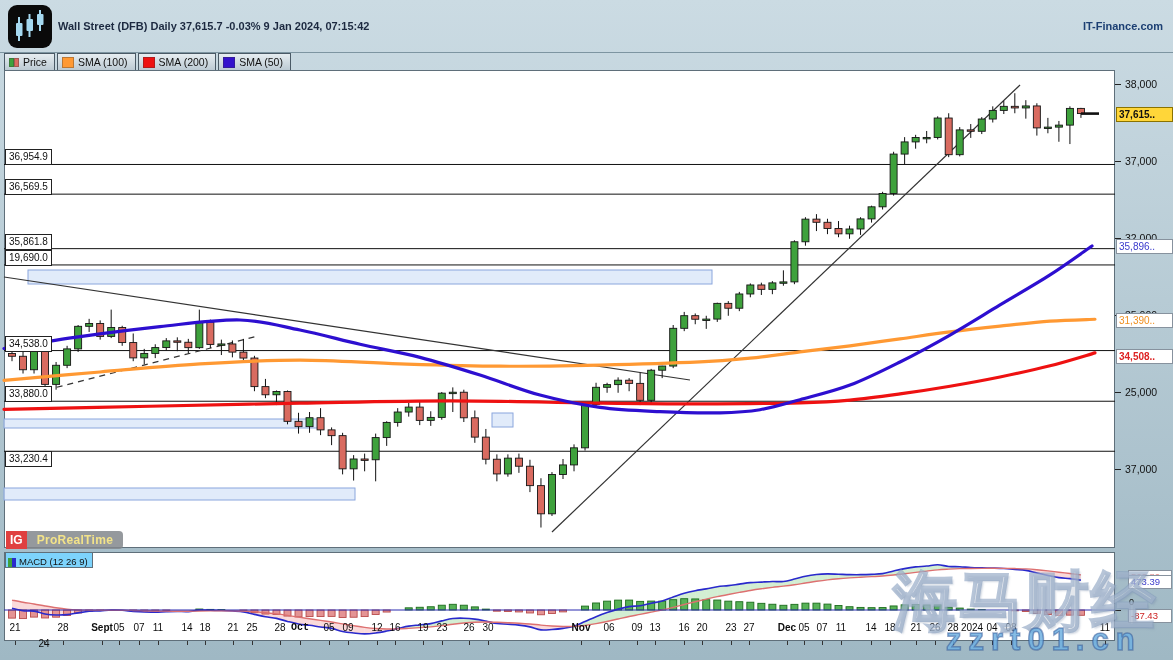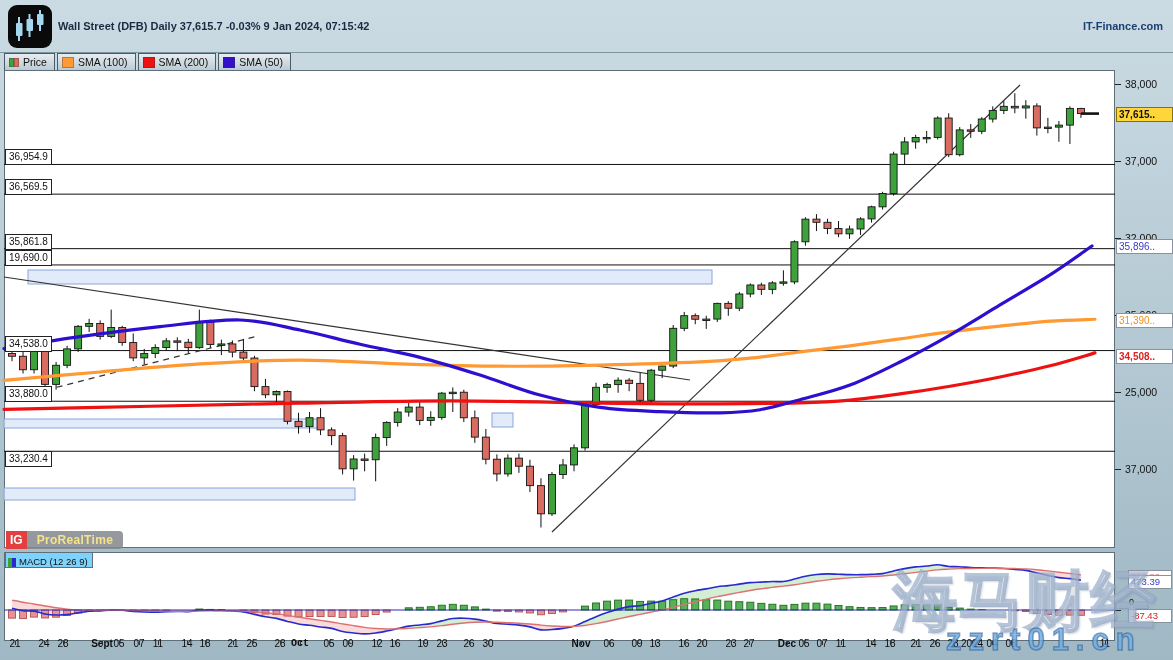--- a/index.html
+++ b/index.html
@@ -26,21 +26,21 @@
     border:1px solid #5f6f7a;box-sizing:border-box;}
   svg{position:absolute;left:0;top:0;overflow:visible;}
   #mainSvg{left:4px;top:71px;}
   #macdSvg{left:4px;top:553px;}
   .lvlbox{position:absolute;background:#fff;border:1px solid #222;height:14px;line-height:14px;
     font-size:10px;color:#111;padding:0 3px;white-space:nowrap;}
   .ytick{position:absolute;font-size:10.5px;color:#111;white-space:nowrap;}
   .ydash{position:absolute;width:6px;height:1px;background:#222;}
   .tag{position:absolute;left:1116px;width:51px;height:13px;line-height:13px;font-size:10px;
     padding:0 2px;border:1px solid #87929e;background:#fff;white-space:nowrap;overflow:hidden;}
-  .xlab{position:absolute;top:638px;font-size:10px;color:#0d0d0d;transform:translateX(-50%);white-space:nowrap;}
+  .xlab{position:absolute;top:622px;font-size:10px;color:#0d0d0d;transform:translateX(-50%);white-space:nowrap;}
   .xlab.month{font-weight:bold;}
   .xtick{position:absolute;top:641px;width:1px;height:4px;background:#333;}
   #prtbadge{position:absolute;left:6px;top:531px;height:18px;display:flex;align-items:stretch;}
   #igbox{background:#e04040;color:#fff;font-weight:bold;font-size:12px;padding:0 4px;display:flex;align-items:center;}
   #prtbox{background:rgba(130,135,140,.85);color:#f3e389;font-weight:bold;font-size:12px;
     padding:0 10px;display:flex;align-items:center;border-radius:0 4px 4px 0;letter-spacing:.3px;}
   #macdtab{position:absolute;left:5px;top:552px;width:82px;height:14px;background:#7dd3fc;
     border:1px solid #5f6f7a;display:flex;align-items:flex-end;gap:3px;padding:0 2px;overflow:hidden;}
   #macdtab span{font-size:9.5px;color:#111;white-space:nowrap;}
   .mi{display:inline-flex;width:8px;height:9px;}
@@ -732,21 +732,21 @@
       <div class="ydash" style="left: 1115px; top: 391.5px;"></div>
       <div class="ytick" style="left: 1125px; top: 386px;">25,000</div>
       <div class="ydash" style="left: 1115px; top: 468.5px;"></div>
       <div class="ytick" style="left: 1125px; top: 463px;">37,000</div>
       <div class="tag" style="top: 106.591px; background: rgb(255, 214, 57); border: 1px solid rgb(138, 114, 0); font-weight: bold; color: rgb(17, 17, 17);">37,615..</div>
       <div class="tag" style="top: 239.008px; color: rgb(58, 58, 204);">35,896..</div>
       <div class="tag" style="top: 312.62px; color: rgb(240, 144, 32);">31,390..</div>
       <div class="tag" style="top: 349px; color: rgb(221, 34, 34); font-weight: bold;">34,508..</div>
       <div class="xlab" style="left: 15px;">21</div>
       <div class="xtick" style="left: 15px;"></div>
-      <div class="xlab" style="left: 44px;">24</div>
+      <div class="xlab" style="left: 44px; margin-top: 16px;">24</div>
       <div class="xtick" style="left: 44px;"></div>
       <div class="xlab" style="left: 63px;">28</div>
       <div class="xtick" style="left: 63px;"></div>
       <div class="xlab month" style="left: 102px;">Sept</div>
       <div class="xtick" style="left: 102px;"></div>
       <div class="xlab" style="left: 119px;">05</div>
       <div class="xtick" style="left: 119px;"></div>
       <div class="xlab" style="left: 139px;">07</div>
       <div class="xtick" style="left: 139px;"></div>
       <div class="xlab" style="left: 158px;">11</div>

